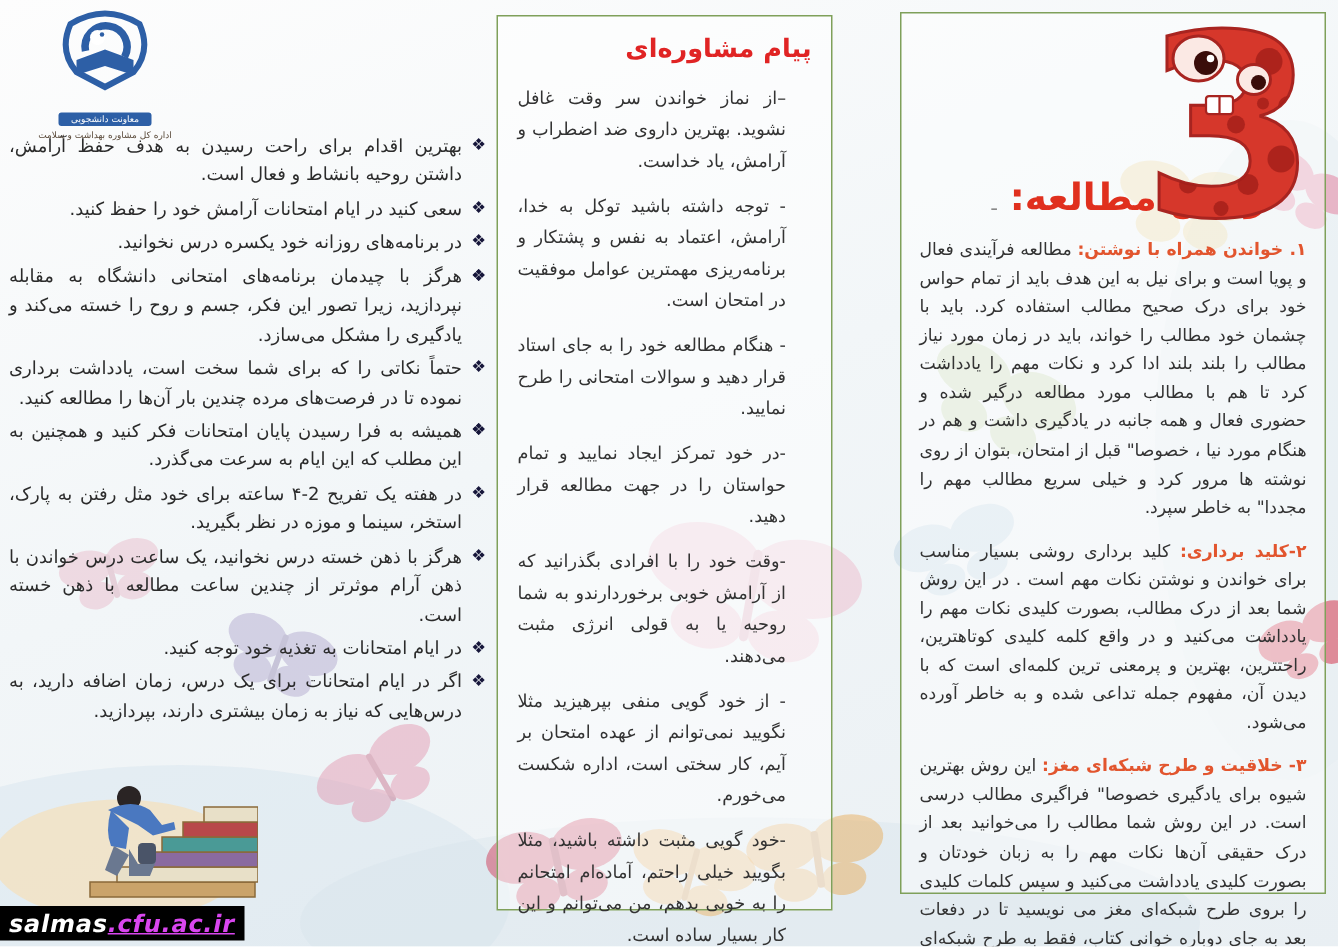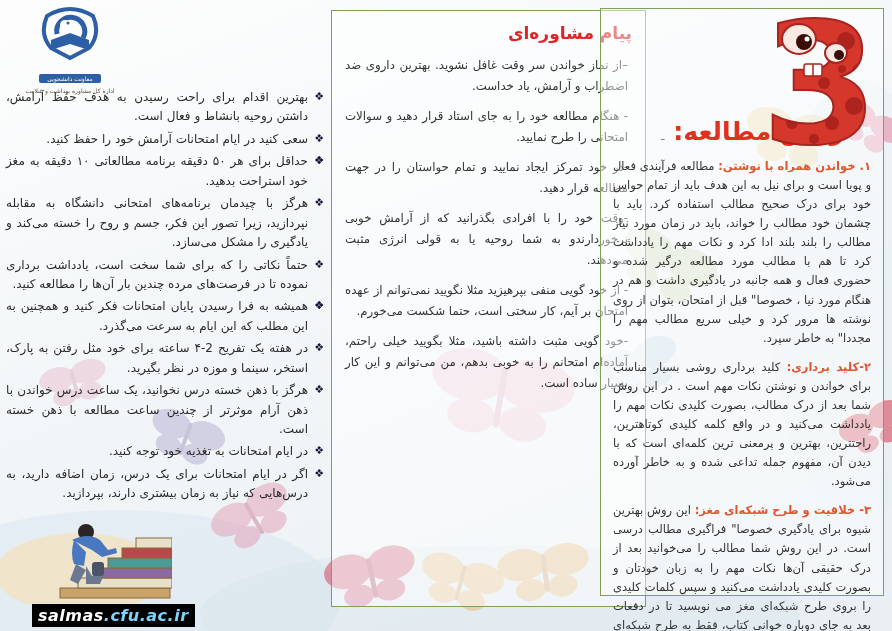--- a/index.html
+++ b/index.html
@@ -18,26 +18,26 @@
   .num3-wrap{position:absolute;top:2px;left:153px;width:124px;height:158px;}
   .rc-title{
     margin-top:102px;width:210px;text-align:left;
     color:#e0301e;font-size:25px;font-weight:bold;line-height:1.2;
   }
   .rc-title .title-dash{color:#888;font-size:12px;font-weight:normal;}
   .rc-section{font-size:11.5px;line-height:1.66;text-align:justify;color:#333;margin:10px 0 0 0;}
   .rc-section .sec-label{color:#e2552e;font-weight:bold;}
   
   .middle-col{
-    position:absolute;top:10px;left:331px;width:315px;height:597px;
+    position:absolute;top:10px;left:331px;width:224px;height:597px;
     border:1px solid #7fa05a;background:rgba(255,255,255,0.5);
     box-sizing:border-box;padding:8px 13px;z-index:2;
   }
   .mc-title{color:#e02424;font-size:17px;font-weight:bold;margin:4px 0 12px 0;}
-  .mc-item{font-size:11.8px;line-height:1.78;text-align:justify;color:#333;margin:0 4px 9px 0;}
+  .mc-item{font-size:11.8px;line-height:1.78;text-align:justify;color:#333;margin:0 17px 9px 0;}
   
   .left-col{position:absolute;top:88px;left:6px;width:318px;z-index:2;}
   .lc-item{
     position:relative;font-size:12px;line-height:1.62;color:#2b2b2b;
     padding-right:16px;margin-bottom:3px;text-align:justify;
   }
   .lc-item .bullet{
     position:absolute;right:0;top:0;color:#16163a;font-size:11px;
   }
   
@@ -46,24 +46,24 @@
     display:inline-block;background:#2d5fa6;color:#fff;font-size:6px;
     padding:1px 8px;border-radius:2px;margin-top:1px;
   }
   .logo-caption{font-size:6px;color:#5a4a3a;margin-top:2px;}
   
   .stairs-block{position:absolute;left:0;bottom:27px;width:172px;height:86px;z-index:2;}
   .url-banner{
     position:absolute;left:0;bottom:4px;width:163px;height:23px;z-index:3;
     background:#000;display:flex;align-items:center;justify-content:flex-start;
     direction:ltr;padding:0 6px;box-sizing:border-box;
-    font-style:italic;font-weight:bold;font-size:16px;letter-spacing:0.5px;margin-left:32px;
+    font-style:italic;font-weight:bold;font-size:16px;letter-spacing:0.5px;
   }
   .url-banner .url-host{color:#ffffff;}
-  .url-banner .url-domain{color:#7dd3fc;}
+  .url-banner .url-domain{color:#d946ef;text-decoration:underline;}
 </style>
 </head>
 <body>
 
 <div class="page">
 
   <svg class="bg-layer" width="892" height="631" viewBox="0 0 892 631" xmlns="http://www.w3.org/2000/svg">
     <g>
 
       <ellipse cx="120" cy="600" rx="220" ry="90" fill="#cfe0ea" opacity="0.35"></ellipse>
@@ -173,25 +173,25 @@
 
       <div class="lc-item">
         <span class="bullet">❖</span><span>بهترین اقدام برای راحت رسیدن به هدف حفظ آرامش، داشتن روحیه بانشاط و فعال است.</span>
       </div>
 
       <div class="lc-item">
         <span class="bullet">❖</span><span>سعی کنید در ایام امتحانات آرامش خود را حفظ کنید.</span>
       </div>
 
       <div class="lc-item">
+        <span class="bullet">❖</span><span>در برنامه‌های روزانه خود یکسره درس نخوانید.</span>
+      </div>
+
+      <div class="lc-item">
         <span class="bullet">❖</span>
-      </div>
-
-      <div class="lc-item">
-        <span class="bullet">❖</span><span>حداقل برای هر ۵۰ دقیقه برنامه مطالعاتی ۱۰ دقیقه به مغز خود استراحت بدهید.</span>
       </div>
 
       <div class="lc-item">
         <span class="bullet">❖</span><span>هرگز با چیدمان برنامه‌های امتحانی دانشگاه به مقابله نپردازید، زیرا تصور این فکر، جسم و روح را خسته می‌کند و یادگیری را مشکل می‌سازد.</span>
       </div>
 
       <div class="lc-item">
         <span class="bullet">❖</span><span>حتماً نکاتی را که برای شما سخت است، یادداشت برداری نموده تا در فرصت‌های مرده چندین بار آن‌ها را مطالعه کنید.</span>
       </div>
 
@@ -219,29 +219,30 @@
         <span class="bullet">❖</span><span>اگر در ایام امتحانات برای یک درس، زمان اضافه دارید، به درس‌هایی که نیاز به زمان بیشتری دارند، بپردازید.</span>
       </div>
     </div>
 
   <div class="middle-col">
     <div class="mc-title">پیام مشاوره‌ای</div>
     <div>
 
         <p class="mc-item">–از نماز خواندن سر وقت غافل نشوید. بهترین داروی ضد اضطراب و آرامش، یاد خداست.</p>
 
+        <p class="mc-item">- توجه داشته باشید توکل به خدا، آرامش، اعتماد به نفس و پشتکار و برنامه‌ریزی مهمترین عوامل موفقیت در امتحان است.</p>
 
         <p class="mc-item">- هنگام مطالعه خود را به جای استاد قرار دهید و سوالات امتحانی را طرح نمایید.</p>
 
         <p class="mc-item">-در خود تمرکز ایجاد نمایید و تمام حواستان را در جهت مطالعه قرار دهید.</p>
 
 
         <p class="mc-item">-وقت خود را با افرادی بگذرانید که از آرامش خوبی برخوردارندو به شما روحیه یا به قولی انرژی مثبت می‌دهند.</p>
 
-        <p class="mc-item">- از خود گویی منفی بپرهیزید مثلا نگویید نمی‌توانم از عهده امتحان بر آیم، کار سختی است، حتما شکست می‌خورم.</p>
+        <p class="mc-item">- از خود گویی منفی بپرهیزید مثلا نگویید نمی‌توانم از عهده امتحان بر آیم، کار سختی است، اداره شکست می‌خورم.</p>
 
         <p class="mc-item">-خود گویی مثبت داشته باشید، مثلا بگویید خیلی راحتم، آماده‌ام امتحانم را به خوبی بدهم، من می‌توانم و این کار بسیار ساده است.</p>
 
 
       </div>
   </div>
 
   <div class="right-col">
     <div class="num3-wrap">
       <svg width="124" height="158" viewBox="0 0 124 158">

